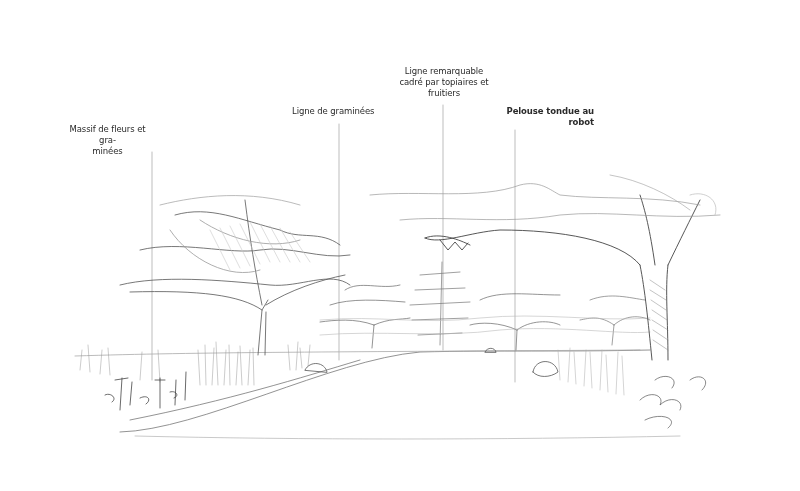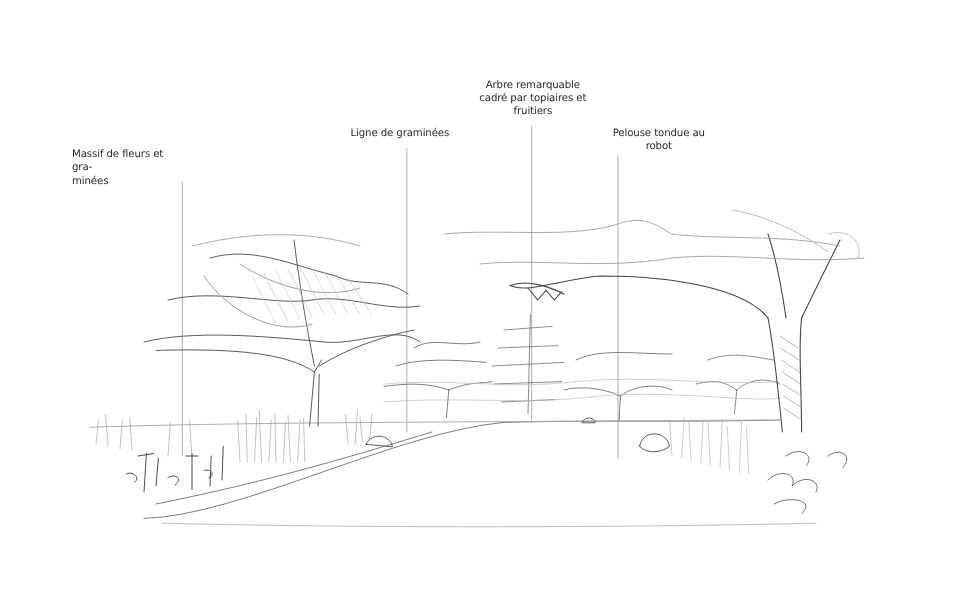--- a/index.html
+++ b/index.html
@@ -1,22 +1,22 @@
 <!DOCTYPE html>
 <html><head>
 <meta charset="utf-8">
 <style>
   html,body{margin:0;padding:0;background:#ffffff;}
   body{width:800px;height:491px;position:relative;overflow:hidden;font-family:"DejaVu Sans","Liberation Sans",sans-serif;}
   .canvas{position:absolute;left:0;top:0;width:800px;height:491px;}
   .label{position:absolute;font-size:8.5px;line-height:11px;color:#2a2a2a;font-family:"DejaVu Sans",sans-serif;letter-spacing:-0.1px;}
-  .l1{left:60px;top:124px;width:95px;text-align:left;}
+  .l1{left:60px;top:124px;width:95px;text-align:center;}
   .l2{left:262px;top:106px;width:90px;text-align:left;margin-left:30px;}
   .l3{left:398px;top:66px;width:92px;text-align:center;}
-  .l4{left:504px;top:106px;width:90px;text-align:center;}
+  .l4{left:504px;top:106px;width:90px;text-align:right;font-weight:bold;}
 </style>
 </head>
 <body>
 
 <div class="canvas">
 <svg width="800" height="491" viewBox="0 0 800 491" xmlns="http://www.w3.org/2000/svg" fill="none" stroke-linecap="round" stroke-linejoin="round">
 
   <g stroke="#bdbdbd" stroke-width="1">
     <line x1="152" y1="152" x2="152" y2="380"></line>
     <line x1="339" y1="124" x2="339" y2="360"></line>
@@ -120,17 +120,17 @@
     <path d="M305 370 C 310 360, 325 362, 327 372 Z"></path>
     <path d="M533 372 C 535 358, 555 358, 558 372 C 550 378, 538 378, 533 372 Z"></path>
     <path d="M485 352 C 487 347, 495 347, 496 352 Z"></path>
   </g>
 </svg>
 </div>
 
 <div class="label l1" style="white-space:pre-line;">Massif de fleurs et gra-
 minées</div>
 <div class="label l2" style="white-space:pre-line;">Ligne de graminées</div>
-<div class="label l3" style="white-space:pre-line;">Arbre remarquable
+<div class="label l3" style="white-space:pre-line;">Ligne remarquable
 cadré par topiaires et
 fruitiers</div>
 <div class="label l4" style="white-space:pre-line;">Pelouse tondue au
 robot</div>
 
 </body></html>

